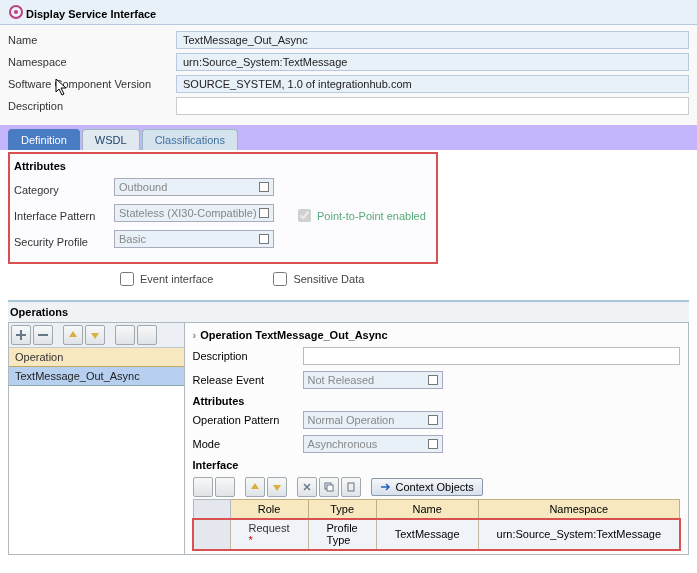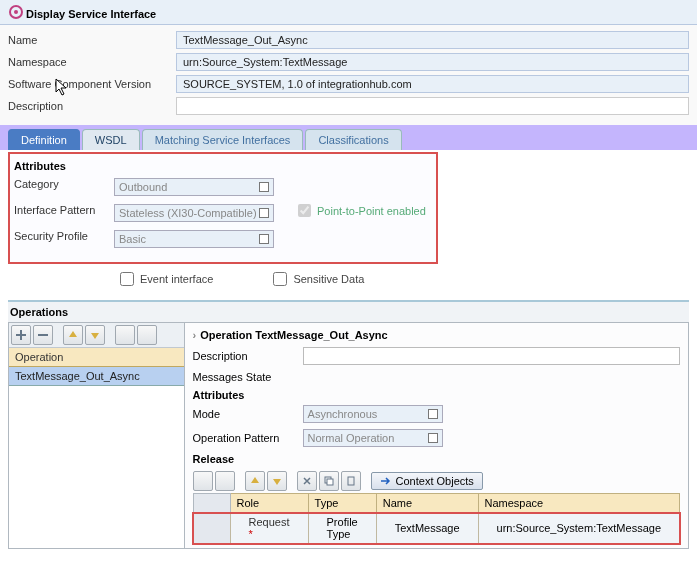--- a/index.html
+++ b/index.html
@@ -17,21 +17,21 @@
   
   .cursor { position: absolute; left: 55px; top: 53px; pointer-events:none;}
   
   .tab-bar { display: flex; align-items: flex-end; padding: 4px 8px 0 8px; background: #c4b5fd; gap: 2px; }
   .tab { padding: 4px 12px; border: 1px solid #9bb; border-bottom: none; border-radius: 4px 4px 0 0; cursor: pointer; background: #e0e8f0; color: #246; }
   .tab.active { background: #4a7cc4; color: #fff; border-color:#4a7cc4;}
   .tab.matching { background: #d5e3ee; color:#4270a0;}
   
   .attrib-box { margin: 2px 8px 8px 8px; border: 2px solid #d85050; background: #fcfcff; padding: 6px 4px 6px 4px; width: 430px; position: relative; }
   .attrib-title { font-weight: bold; color: #000; margin-bottom: 6px; }
-  .attrib-row { display: flex; align-items: flex-start; margin-bottom: 8px; }
+  .attrib-row { display: flex; align-items: flex-end; margin-bottom: 8px; }
   .attrib-label { width: 100px; color: #333; }
   .attrib-value { width: 160px; background: #e8f0f8; border: 1px solid #aab; padding: 2px 4px; color: #888; display:flex; justify-content:space-between; align-items:center;}
   .attrib-value .dd { width:10px; height:10px; border:1px solid #777; background:#fff; display:inline-block;}
   .p2p { margin-left: 24px; display:flex; align-items:center; gap:6px; color:#5a7; }
   .p2p input { accent-color:#5a7; }
   
   .checkbox-row { display:flex; gap:60px; margin: 6px 8px 14px 120px; }
   .checkbox-row label { display:flex; align-items:center; gap:6px; color:#444;}
   .checkbox-row input { width:14px; height:14px;}
   
@@ -54,21 +54,21 @@
   .desc-box { flex:1; height:18px; border:1px solid #bbb; background:#fff;}
   .sel-box { width:140px; background:#e8f0f8; border:1px solid #aab; padding:2px 4px; color:#888; display:flex; justify-content:space-between; align-items:center;}
   .sel-box .dd { width:10px; height:10px; border:1px solid #777; background:#fff; }
   
   .sub-title { font-weight:bold; margin:6px 0 4px 0;}
   
   .msg-tb { display:flex; gap:2px; padding:2px 0; align-items:center;}
   .ctx-btn { border:1px solid #8899aa; background:linear-gradient(#f4f6fa,#d8e0ec); padding:2px 8px; display:flex; align-items:center; gap:4px; border-radius:2px; cursor:pointer;}
   
   .msg-table { width:100%; border-collapse:collapse; }
-  .msg-table th { background:#f8e8c0; border:1px solid #c0b080; text-align:left; padding:3px 6px; font-weight:normal;}
+  .msg-table th { background:#f8e8c0; border:1px solid #c0b080; text-align:center; padding:3px 6px; font-weight:normal;}
   .msg-table th.first-col { background:#e4e8ee; width:18px; border-color:#b0b8c0;}
   .msg-table td { border:1px solid #c0b8a0; padding:3px 18px; }
   .msg-table tr.req-row { outline:2px solid #d85050; outline-offset:-1px;}
   .msg-table tr.req-row td { background:#f0f4f8;}
   .msg-table tr.req-row td.first-cell { background:#e4e8ee; width:18px;}
   .role-req { color:#333; }
   .asterisk { color:#c00; }
   
   svg { display:block; }
 </style>
@@ -105,21 +105,20 @@
   <div class="cursor">
     <svg width="14" height="18" viewBox="0 0 14 18">
         <path d="M1 1 L1 14 L4 11 L7 17 L9 16 L6 10 L11 10 Z" fill="#fff" stroke="#000" stroke-width="1"></path>
       </svg>
   </div>
 </div>
 
 <div class="tab-bar">
   <div class="tab active">Definition</div>
   <div class="tab">WSDL</div>
-  <div class="tab matching">Matching Service Interfaces</div>
   <div class="tab matching">Classifications</div>
 </div>
 
 <div class="attrib-box">
   <div class="attrib-title">Attributes</div>
   <div class="attrib-row">
     <div class="attrib-label">Category</div>
     <div class="attrib-value">
         <span>Outbound</span>
         <span class="dd"></span>
@@ -194,40 +193,44 @@
     <div class="ops-right">
       <div class="op-header">
         <span class="edge">›</span>
         <span>Operation TextMessage_Out_Async</span>
       </div>
       <div class="desc-row">
         <div class="desc-label">Description</div>
         <div class="desc-box"></div>
       </div>
       <div class="desc-row">
-        <div class="desc-label">Messages State</div>
+        <div class="desc-label">Release Event</div>
+        <div class="sel-box">
+            <span>Not Released</span>
+            <span class="dd"></span>
+          </div>
       </div>
 
       <div class="sub-title">Attributes</div>
+      <div class="desc-row">
+        <div class="desc-label">Operation Pattern</div>
+        <div class="sel-box">
+            <span>Normal Operation</span>
+            <span class="dd"></span>
+          </div>
+      </div>
       <div class="desc-row">
         <div class="desc-label">Mode</div>
         <div class="sel-box">
             <span>Asynchronous</span>
             <span class="dd"></span>
           </div>
       </div>
-      <div class="desc-row">
-        <div class="desc-label">Operation Pattern</div>
-        <div class="sel-box">
-            <span>Normal Operation</span>
-            <span class="dd"></span>
-          </div>
-      </div>
-
-      <div class="sub-title">Release</div>
+
+      <div class="sub-title">Interface</div>
       <div class="msg-tb">
         <div class="tbbtn"></div>
         <div class="tbbtn"></div>
         <div class="tbsep"></div>
         <div class="tbbtn">
             <svg width="10" height="10">
               <path d="M5 1 L9 7 L1 7 Z" fill="#d8b040"></path>
             </svg>
           </div>
         <div class="tbbtn">

